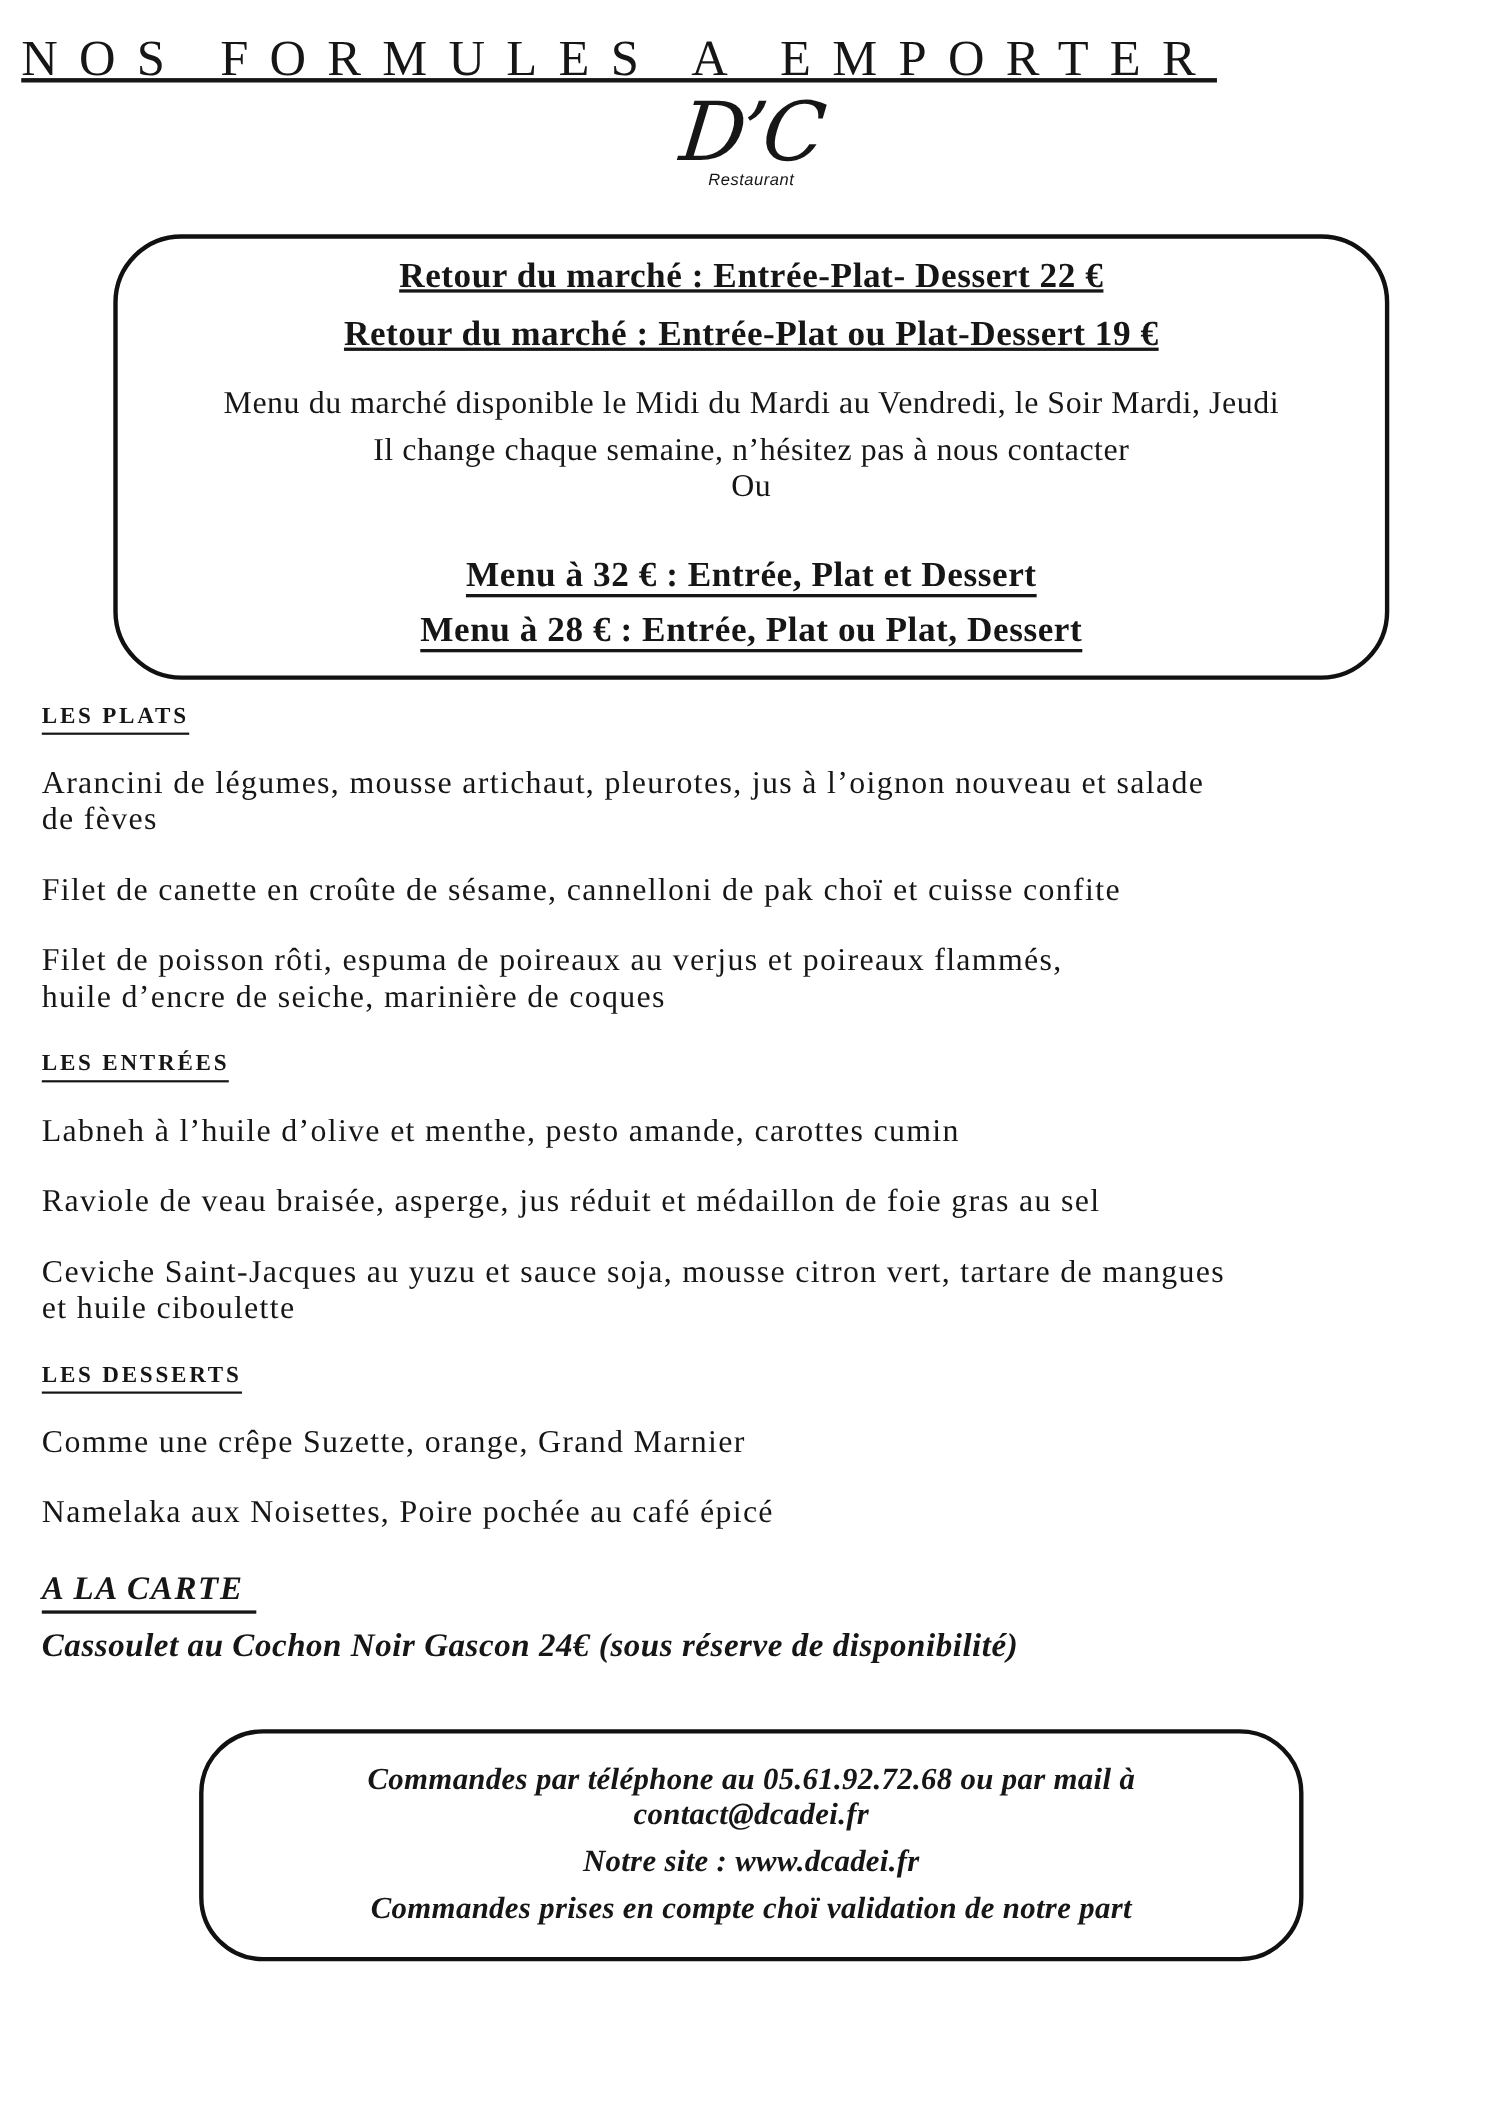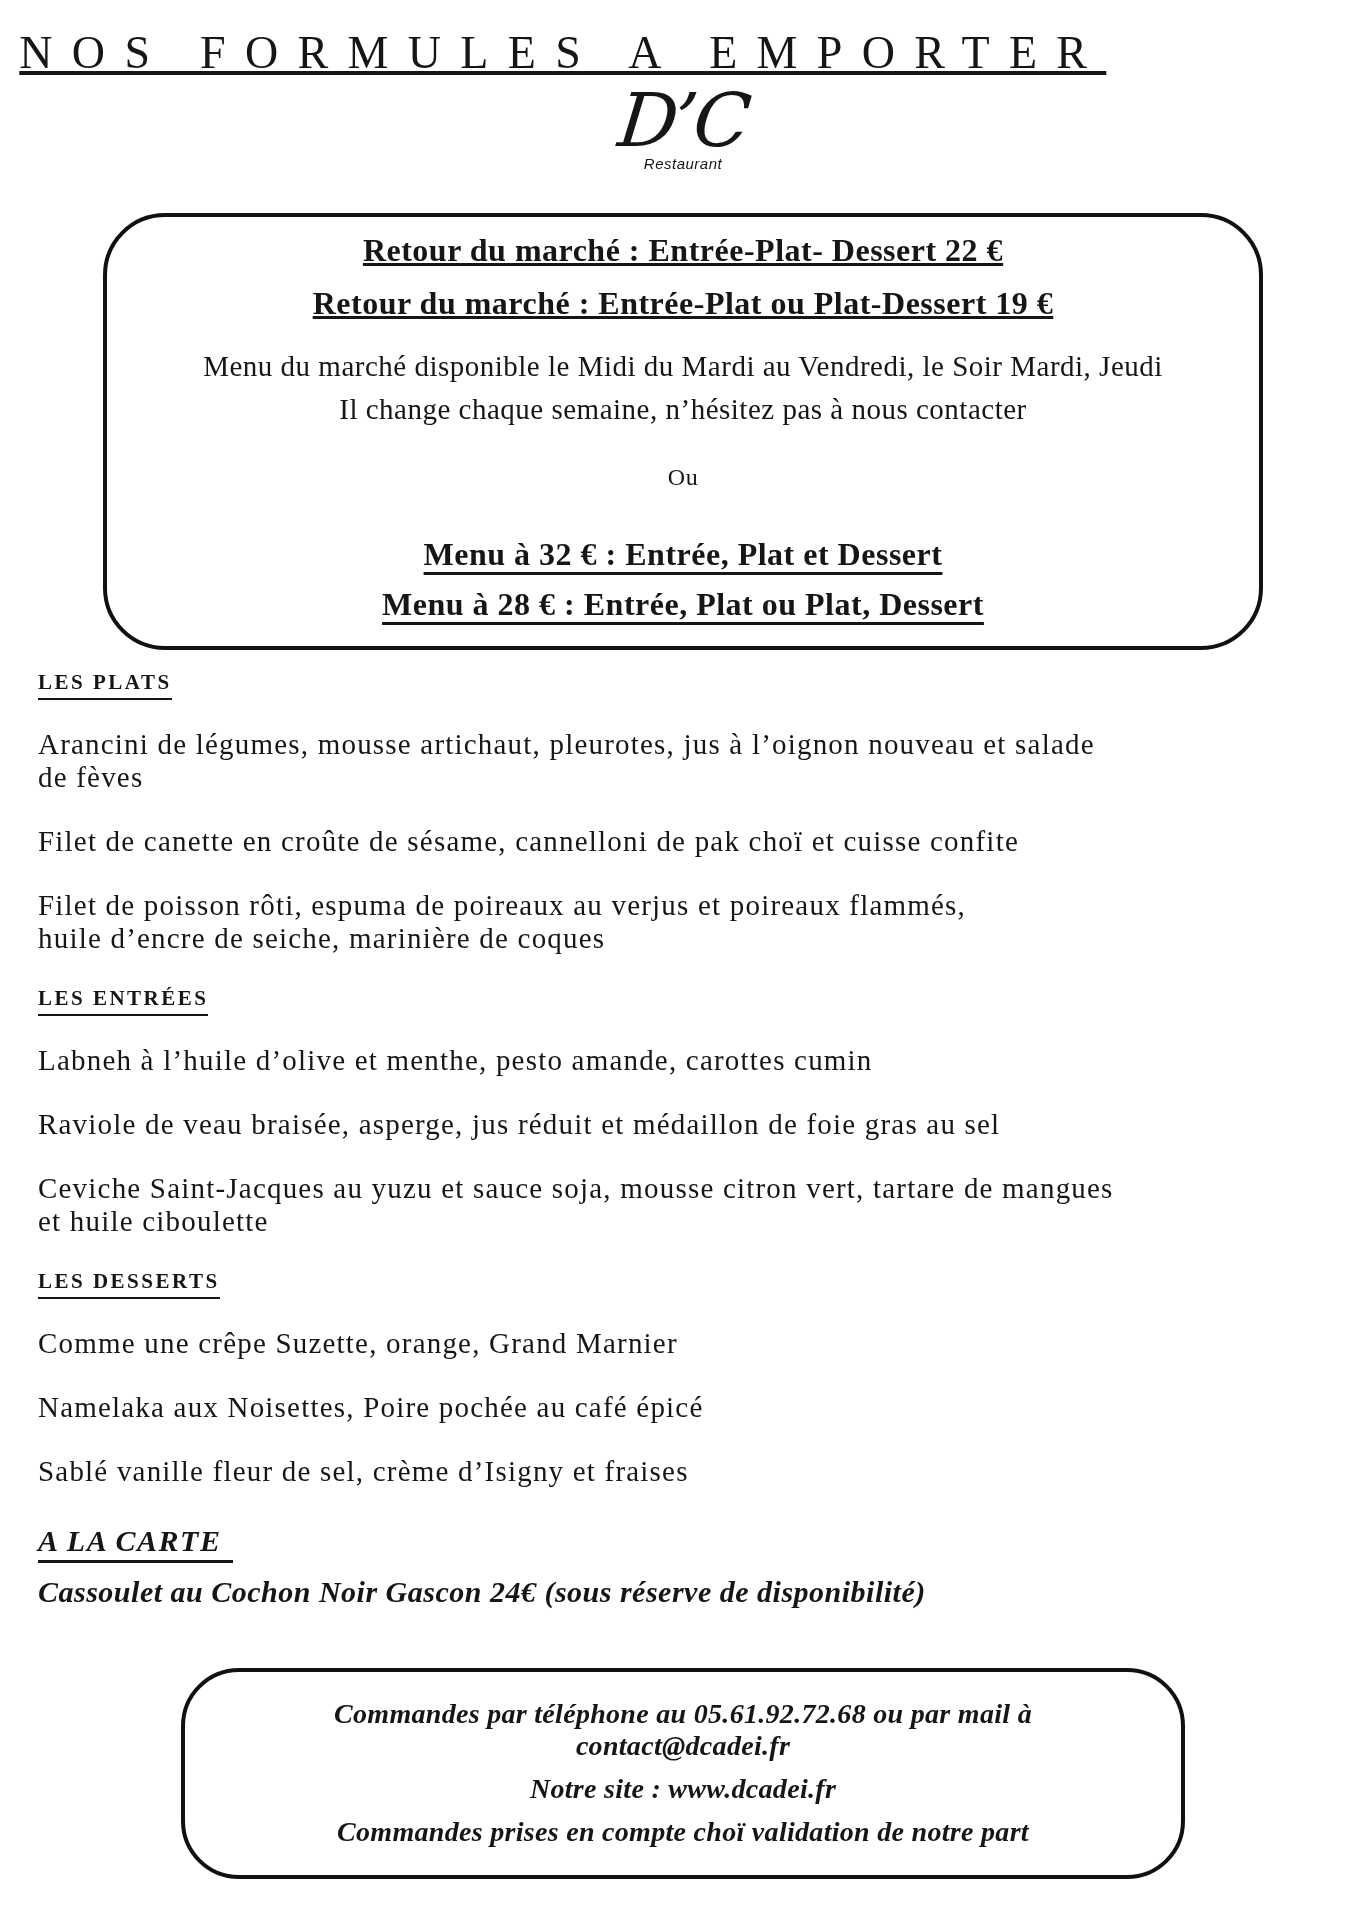--- a/index.html
+++ b/index.html
@@ -64,21 +64,21 @@
   }
   .formule-bold + .formule-bold { margin-top: 18px; }
   .formule-info {
     font-size: 29px;
     font-weight: 400;
     letter-spacing: 0.5px;
     line-height: 1.15;
   }
   .formule-info.first { margin-top: 28px; }
   .formule-info.second { margin-top: 10px; }
-  .formule-ou { margin-top: 38px; font-size: 24px; letter-spacing: 0.5px; }
+  .formule-ou { font-size: 29px; letter-spacing: 0.5px; }
   .formule-menu {
     font-size: 32px;
     font-weight: 700;
     letter-spacing: 0.5px;
     line-height: 1.1;
     text-decoration: underline;
     text-decoration-thickness: 2.5px;
     text-underline-offset: 7px;
   }
   .formule-menu.first { margin-top: 46px; }
@@ -184,21 +184,20 @@
       <p class="menu-item">Labneh à l’huile d’olive et menthe, pesto amande, carottes cumin</p>
       <p class="menu-item">Raviole de veau braisée, asperge, jus réduit et médaillon de foie gras au sel</p>
       <p class="menu-item">Ceviche Saint-Jacques au yuzu et sauce soja, mousse citron vert, tartare de mangues
 et huile ciboulette</p>
     </section>
 
     <section class="menu-section">
       <h2 class="section-heading">LES DESSERTS</h2>
       <p class="menu-item">Comme une crêpe Suzette, orange, Grand Marnier</p>
       <p class="menu-item">Namelaka aux Noisettes, Poire pochée au café épicé</p>
-      <p class="menu-item">Sablé vanille fleur de sel, crème d’Isigny et fraises</p>
     </section>
 
   </div>
 
   <div class="alacarte">
     <h2 class="alacarte-heading">A LA CARTE</h2>
     <p class="alacarte-item">Cassoulet au Cochon Noir Gascon 24€ (sous réserve de disponibilité)</p>
   </div>
 
   <div class="footer-box">

